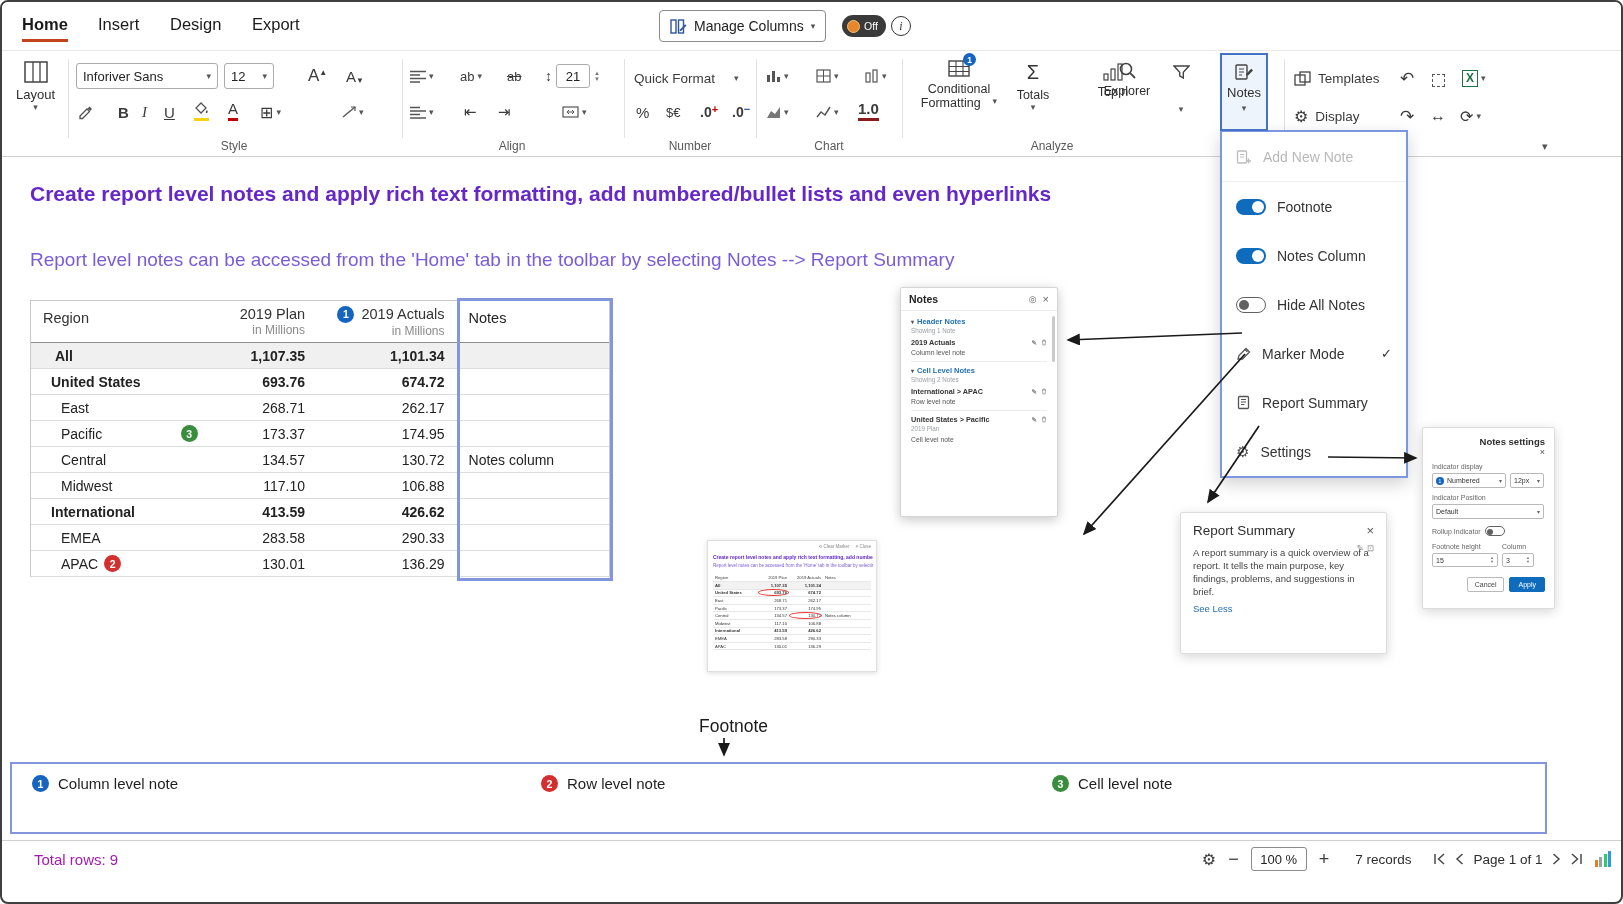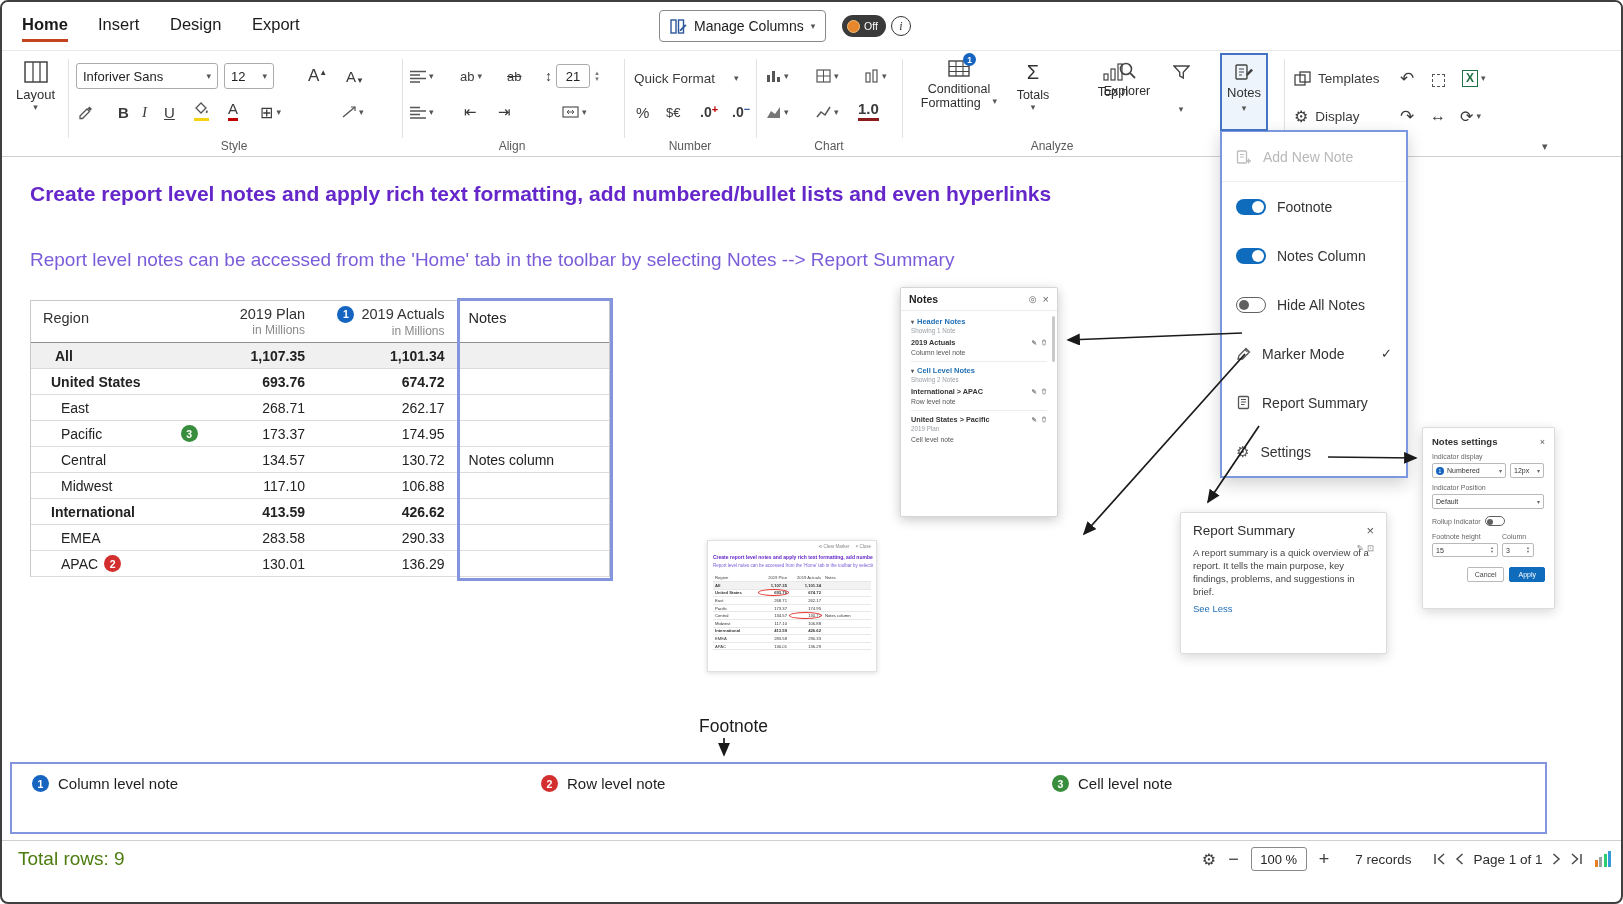--- a/index.html
+++ b/index.html
@@ -99,21 +99,21 @@
   .rs { position:absolute; left:1178px; top:510px; width:207px; height:142px; background:#fff; border:1px solid #dcdcdc; box-shadow:0 3px 12px rgba(0,0,0,.16); z-index:5; border-radius:2px; }
   .rs-head { display:flex; align-items:center; padding:10px 12px 4px; }
   .rs-title { font-size:13.5px; color:#2f2f2f; flex:1; }
   .rs-x { font-size:13px; color:#555; }
   .rs-body { margin:4px 12px 0; position:relative; font-size:9.5px; color:#444; line-height:1.38; }
   .rs-tools { position:absolute; right:0; top:-3px; font-size:8.5px; color:#888; display:flex; gap:3px; }
   .rs-link { margin:5px 12px 0; font-size:9.5px; color:#1f6fb5; }
 
   
   .ns { position:absolute; left:1420px; top:425px; width:133px; height:182px; background:#fff; border:1px solid #dcdcdc; box-shadow:0 3px 12px rgba(0,0,0,.16); z-index:5; padding:8px 9px; border-radius:2px; }
-  .ns-head { display:flex; align-items:flex-end; }
+  .ns-head { display:flex; align-items:flex-end;flex-direction:column; }
   .ns-title { font-size:9.5px; font-weight:700; color:#2f2f2f; flex:1; }
   .ns-x { font-size:9px; color:#555; }
   .ns-label { font-size:7px; color:#666; margin-top:6px; }
   .ns-row { display:flex; gap:4px; margin-top:3px; align-items:center; }
   .ns-sel { border:1px solid #b9b9b9; border-radius:2px; height:15px; display:flex; align-items:center; padding:0 3px; font-size:7px; color:#333; gap:3px; background:#fff; }
   .ns-chev { font-size:6px; color:#666; margin-left:auto; }
   .nbadge { width:8px; height:8px; border-radius:50%; background:#1565c0; color:#fff; font-size:5px; display:flex; align-items:center; justify-content:center; flex:0 0 auto; }
   .tog-s { width:20px; height:10px; border-radius:5px; background:#fff; border:1px solid #616161; position:relative; }
   .tog-s::after { content:""; position:absolute; left:1.5px; top:1.5px; width:6px; height:6px; border-radius:50%; background:#616161; }
   .ns-inp { border:1px solid #b9b9b9; border-radius:2px; height:14px; display:flex; align-items:center; justify-content:space-between; padding:0 3px; font-size:7px; color:#333; }
@@ -122,21 +122,21 @@
   .ns-cancel { border:1px solid #b9b9b9; border-radius:2px; font-size:7px; height:15px; padding:0 7px; display:flex; align-items:center; color:#444; background:#fff; }
   .ns-apply { background:#0f6cbd; border:1px solid #0f6cbd; border-radius:2px; font-size:7px; height:15px; padding:0 8px; display:flex; align-items:center; color:#fff; }
 
   
   .fn-label { position:absolute; left:697px; top:714px; font-size:17.5px; color:#1b1b1b; }
   .fnstrip { position:absolute; left:8px; top:760px; width:1537px; height:72px; border:2px solid #8295dd; background:#fff; }
   .fn-item { position:absolute; top:11px; display:flex; align-items:center; gap:9px; font-size:15px; color:#1f1f1f; }
 
   
   .statusbar { position:absolute; left:0; right:0; top:838px; height:37px; border-top:1px solid #cfcfcf; background:#fff; display:flex; align-items:center; }
-  .sb-left { margin-left:16px; font-size:19px; color:#4d7c0f; }
+  .sb-left { margin-left:32px; font-size:15px; color:#a21caf; }
   .sb-right { margin-left:auto; margin-right:10px; display:flex; align-items:center; gap:12px; }
   .zoombox { width:56px; height:24px; border:1px solid #8a8a8a; border-radius:3px; display:flex; align-items:center; justify-content:center; font-size:13px; color:#222; }
   .sb-ic { font-size:16px; color:#3c3c3c; }
   .pg { display:flex; align-items:center; gap:9px; color:#4a4a4a; }
   .pg svg { display:block; }
   .cbars { display:flex; align-items:flex-end; gap:1.5px; height:16px; }
   .cbars i { display:block; width:3px; }
 
   .arrows { position:absolute; inset:0; z-index:12; pointer-events:none; }
   svg.icg { display:block; }

